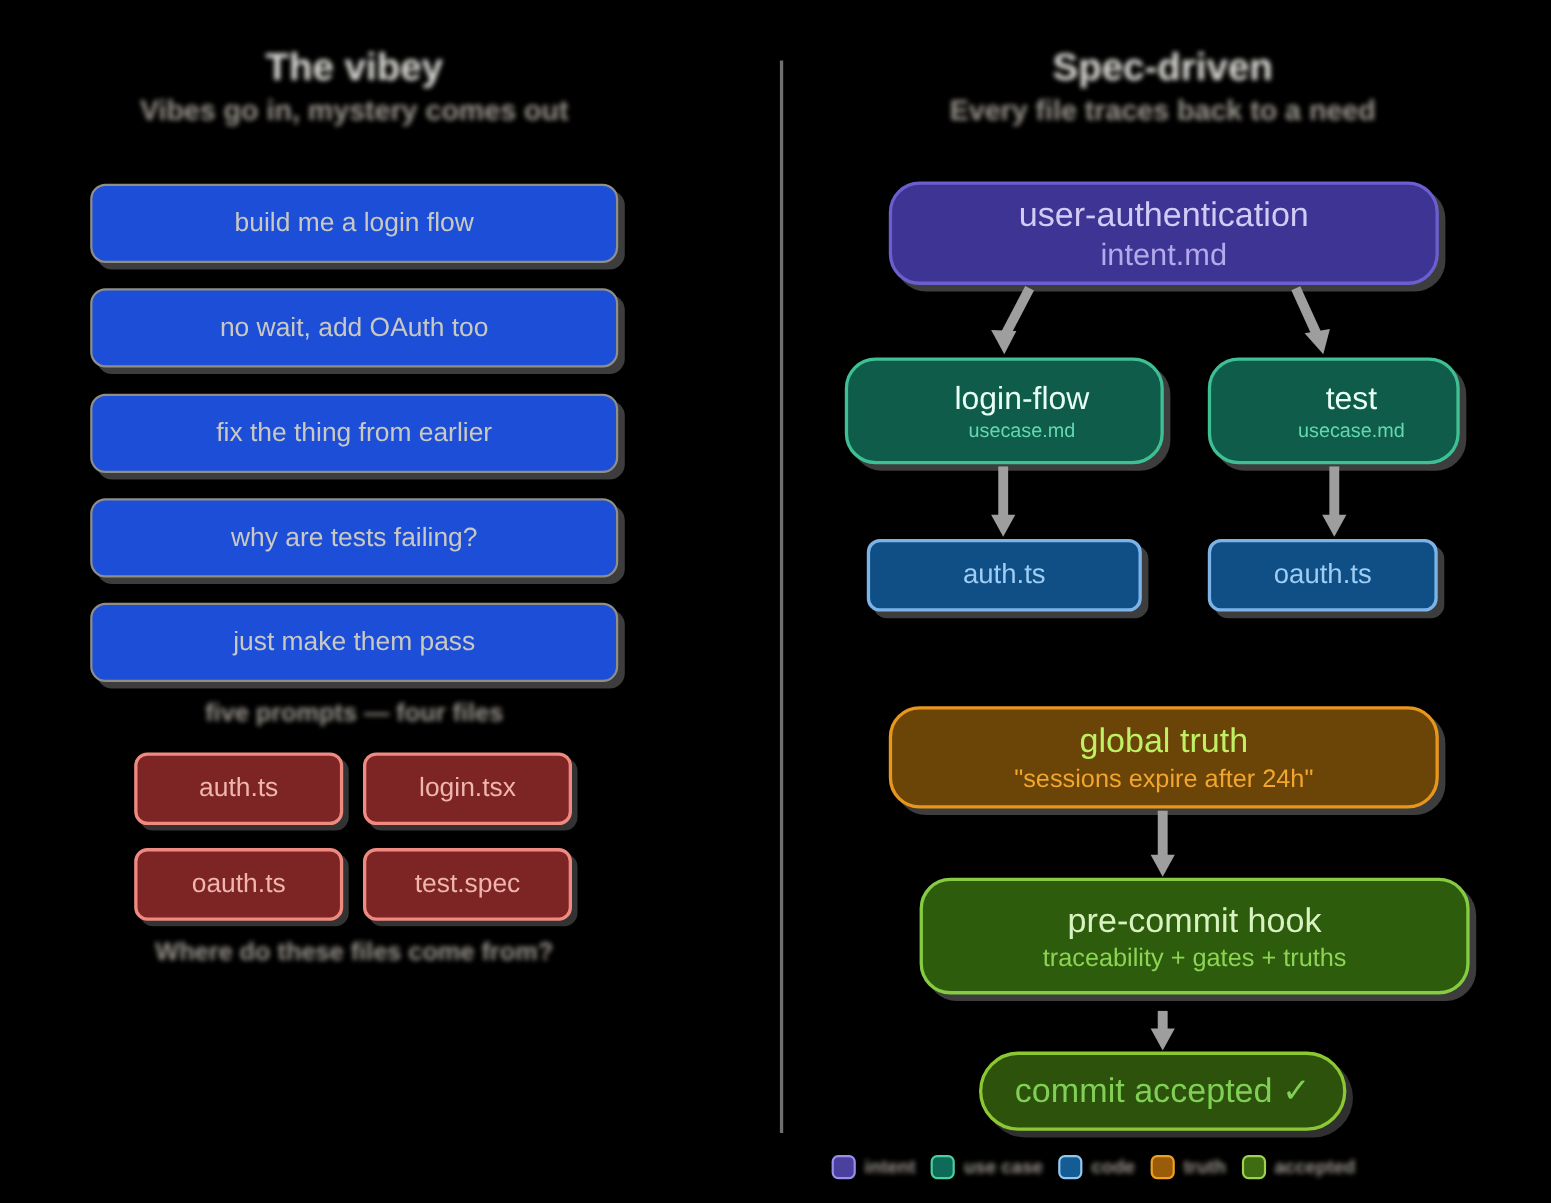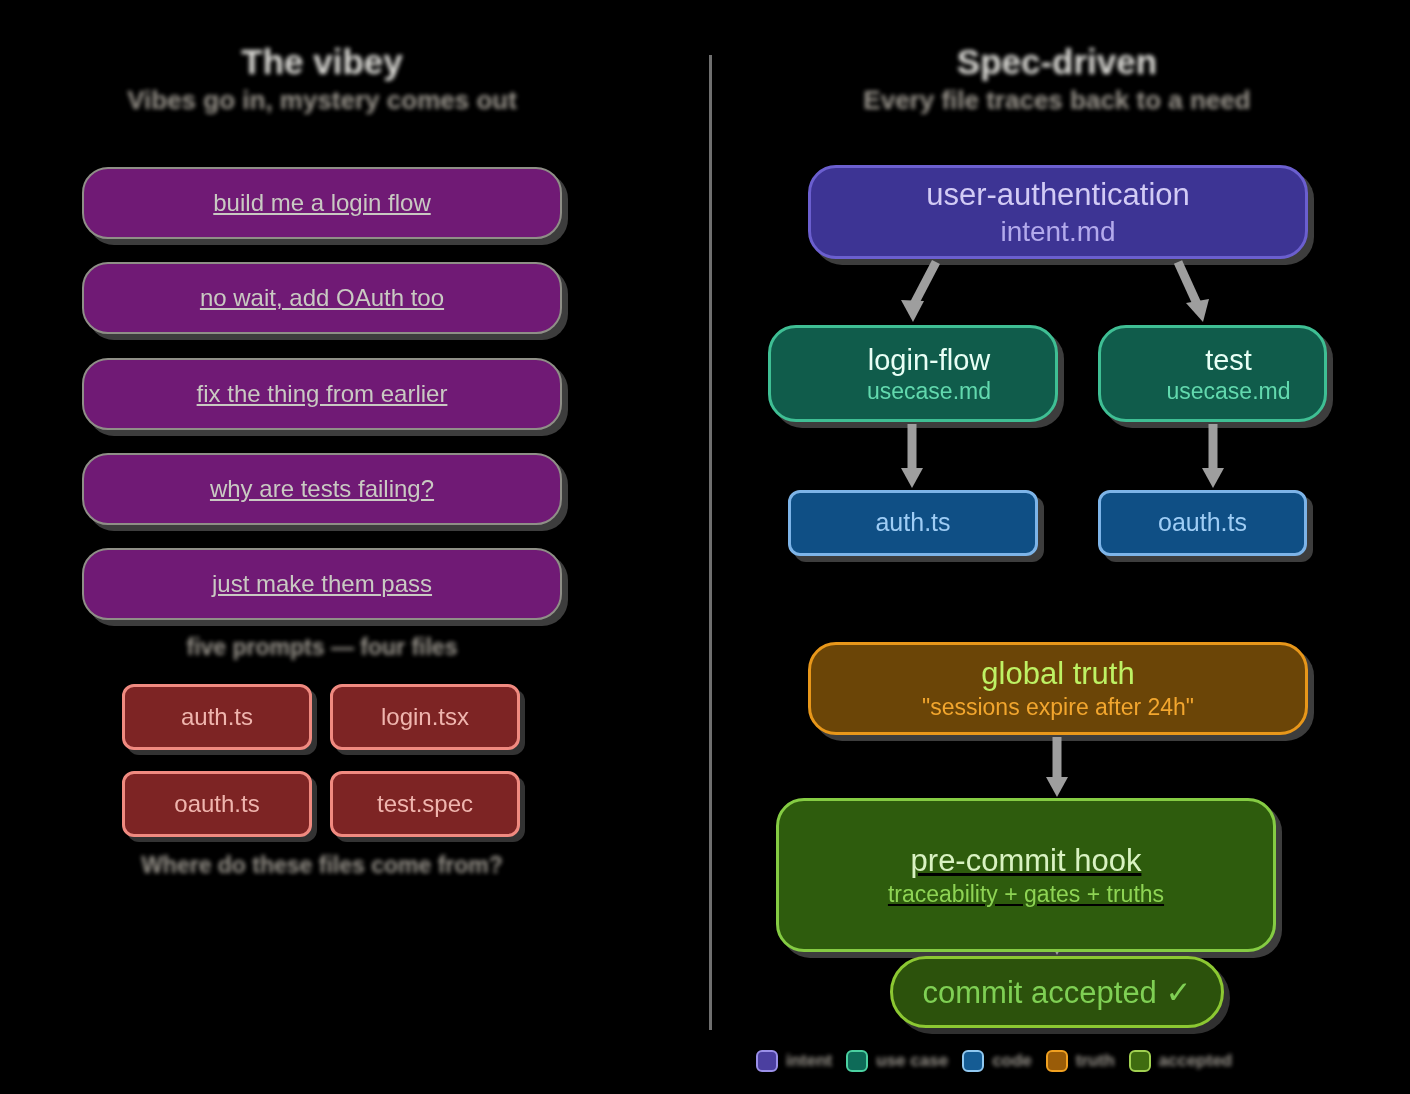--- a/index.html
+++ b/index.html
@@ -11,43 +11,42 @@
   .center-text{display:flex;flex-direction:column;align-items:center;justify-content:center;text-align:center;}
 
   
   .blurred{filter:blur(2.2px);opacity:.92;}
   .col-title{font-size:35px;font-weight:bold;color:#f2f1ec;}
   .col-sub{font-size:26px;font-weight:bold;color:#a9a49b;}
   .small-note{font-size:23px;font-weight:bold;color:#a9a49b;}
 
   
   .bubble{
-    left:82px;width:480px;height:72px;border-radius:26px;
-    background:#701a75;border:2px solid #8f8f87;
+    left:82px;width:480px;height:72px;border-radius:14px;
+    background:#1d4ed8;border:2px solid #8f8f87;
     color:#c9c9c2;font-size:24px;
     box-shadow:6px 6px 0 rgba(160,160,160,.38);
-    text-decoration:underline;
   }
   
   .redbox{
     width:190px;height:66px;border-radius:12px;
     background:#7d2424;border:3px solid #f08a80;
     color:#efb5ae;font-size:24px;
     box-shadow:5px 5px 0 rgba(160,160,160,.32);
   }
   
   .node{box-shadow:6px 6px 0 rgba(160,160,160,.38);border-radius:28px;}
   .node .t1{line-height:1.25;}
   .node .t2{line-height:1.2;}
   .purple{background:#3d3494;border:3px solid #6b5fcf;}
   .purple .t1{color:#d2cbf5;font-size:31px;}
   .purple .t2{color:#b3aaec;font-size:28px;}
   .teal{background:#105c4b;border:3px solid #3fbf94;padding-left:32px;}
   .teal .t1{color:#e8fff5;font-size:29px;}
-  .teal .t2{color:#62d9ae;font-size:23px;}
+  .teal .t2{color:#62d9ae;font-size:18px;}
   .blue{background:#0f4f85;border:3px solid #7db4e8;border-radius:12px;}
   .blue .t1{color:#9fcdf5;font-size:25px;}
   .orange{background:#6b4507;border:3px solid #e8971a;}
   .orange .t1{color:#bef264;font-size:31px;}
   .orange .t2{color:#f2a62e;font-size:23px;}
   .green{background:#2e5c0d;border:3px solid #85cc43;}
   .green .t1{color:#d9f2c2;font-size:31px;}
   .green .t2{color:#8ed454;font-size:23px;}
   .pill{background:#2c520c;border:3px solid #8cc832;border-radius:38px;
         box-shadow:6px 6px 0 rgba(160,160,160,.30);}
@@ -148,21 +147,21 @@
   </div>
   <div class="abs center-text node blue" style="left:1098px;top:490px;width:209px;height:66px;">
     <div class="t1">oauth.ts</div>
   </div>
 
   <div class="abs center-text node orange" style="left:808px;top:642px;width:500px;height:93px;">
     <div class="t1">global truth</div>
     <div class="t2">"sessions expire after 24h"</div>
   </div>
 
-  <div class="abs center-text node green" style="left:776px;top:798px;width:500px;height:154px;text-decoration:underline;">
+  <div class="abs center-text node green" style="left:836px;top:798px;width:500px;height:106px;">
     <div class="t1">pre-commit hook</div>
     <div class="t2">traceability + gates + truths</div>
   </div>
 
   <div class="abs center-text pill" style="left:890px;top:956px;width:334px;height:72px;">
     <div class="t1">commit accepted ✓</div>
   </div>
 
   <div class="abs legend">
     <div class="legend-item">

